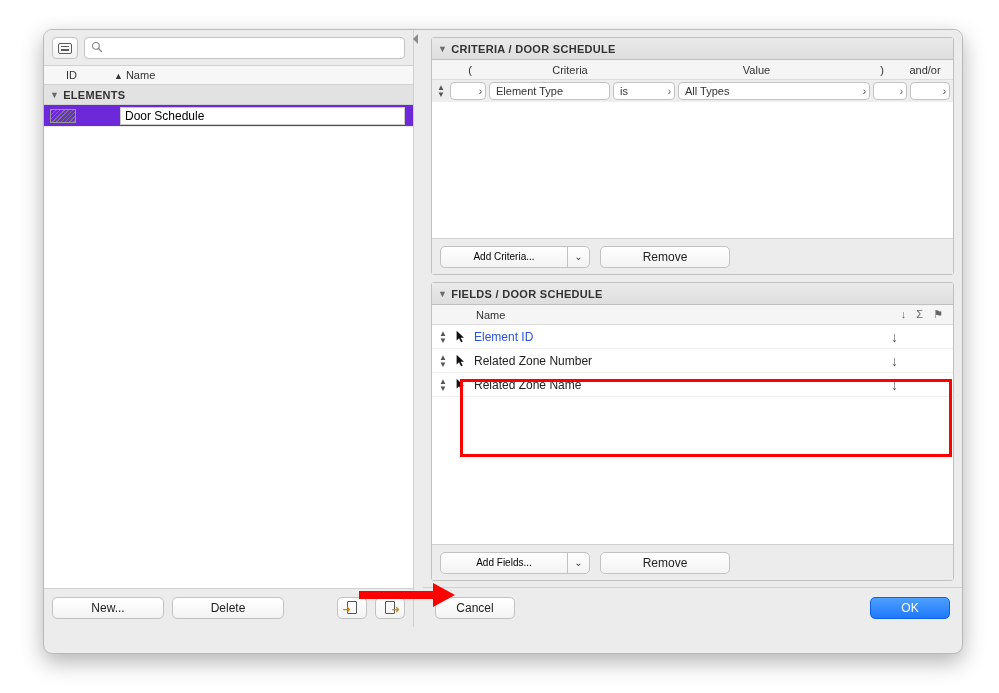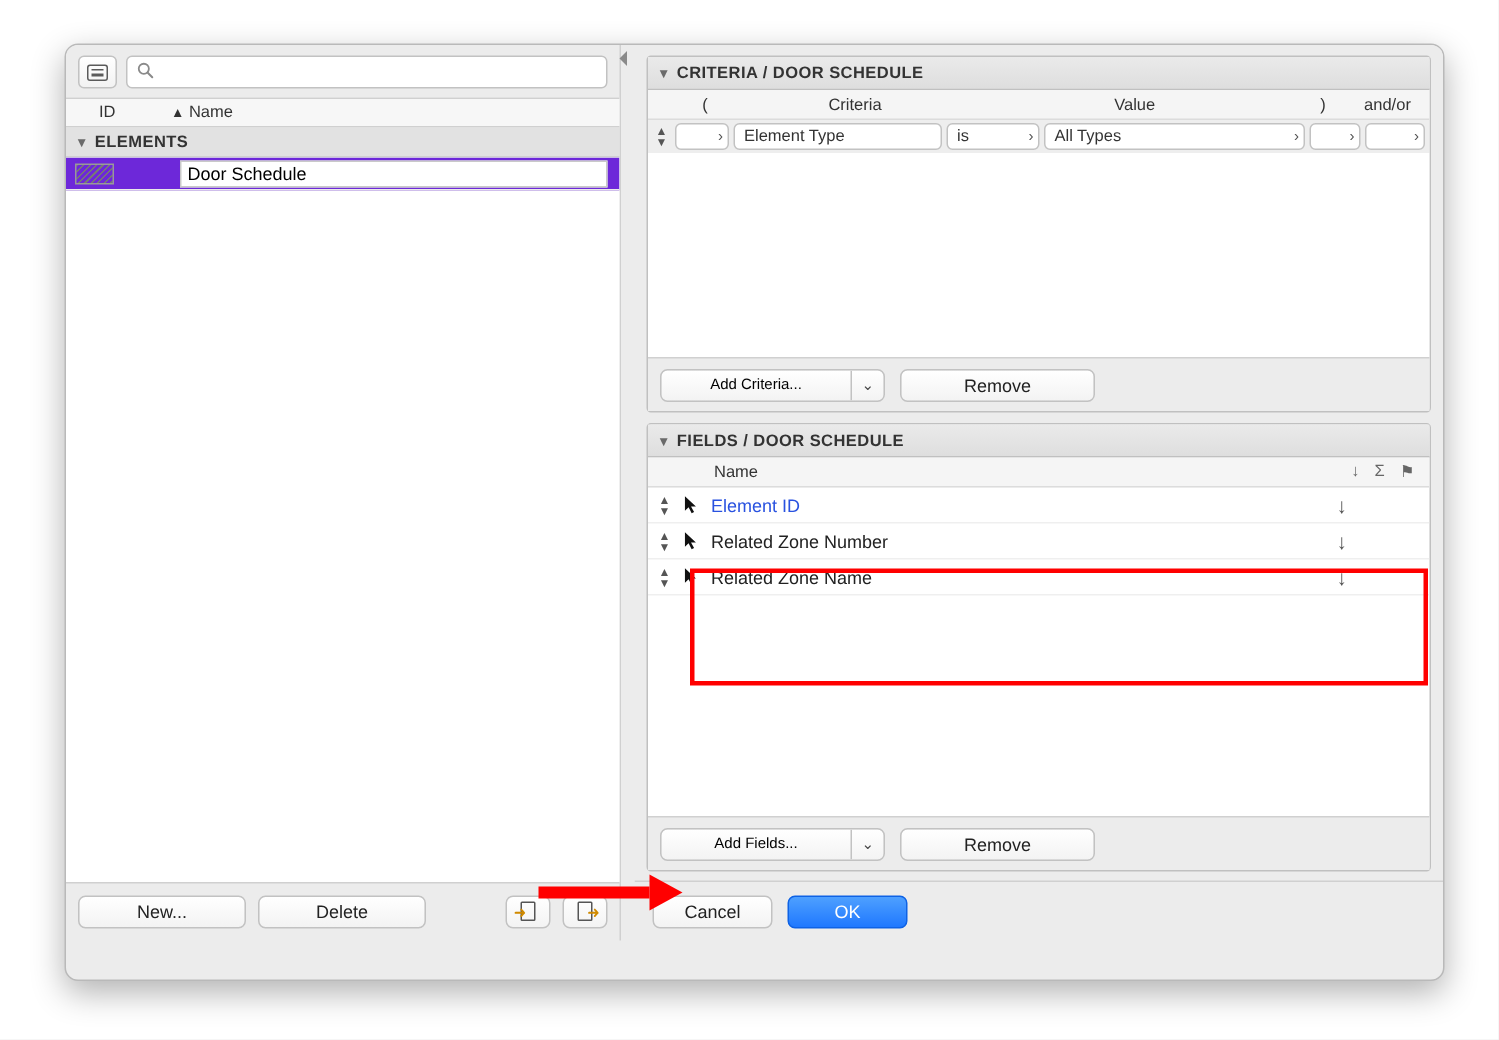--- a/index.html
+++ b/index.html
@@ -139,21 +139,21 @@
     width:18px; display:flex; flex-direction:column; align-items:center; justify-content:center;
     font-size:8px; line-height:7px; color:#555;
   }
   .pop {
     height:18px; border:1px solid #c2c2c2; border-radius:4px; background:#fff;
     display:flex; align-items:center; justify-content:space-between; padding:0 3px 0 6px;
     font-size:11px; color:#333; margin-right:3px;
   }
   .pop .chev { font-size:10px; color:#555; }
   .pop.paren { width:36px; }
-  .pop.crit  { width:139px; }
+  .pop.crit  { width:121px; }
   .pop.op    { width:62px;  }
   .pop.val   { flex:1; min-width:80px; }
   .pop.paren2{ width:34px; }
   .pop.andor { width:40px; }
 
   .crit-area { flex:1; background:#ffffff; }
 
   .sec-footer {
     height:36px; display:flex; align-items:center; gap:10px; padding:0 8px;
     background:#ececec; border-top:1px solid #d0d0d0;
@@ -191,21 +191,21 @@
     position:absolute; pointer-events:none;
   }
   .ann-arrow .shaft { position:absolute; height:8px; background:#ff0000; top:0; left:0; }
   .ann-arrow .head {
     position:absolute; width:0; height:0; top:-8px;
     border-top:12px solid transparent; border-bottom:12px solid transparent; border-left:22px solid #ff0000;
   }
 
   .right-footer {
     height:40px; border-top:1px solid #d0d0d0; display:flex; align-items:center;
-    justify-content:flex-start; gap:10px; padding:0 12px;
+    justify-content:space-between; gap:10px; padding:0 12px;
   }
   .btn.primary {
     background:linear-gradient(#4ea0ff,#1f78ff); border:1px solid #0e62e5; color:#fff;
     width:80px;
   }
   .btn.std { width:80px; }
 
   .doc-in-icon, .doc-out-icon { position:relative; width:16px; height:15px; }
   .doc-base {
     position:absolute; left:3px; top:0; width:10px; height:13px;

